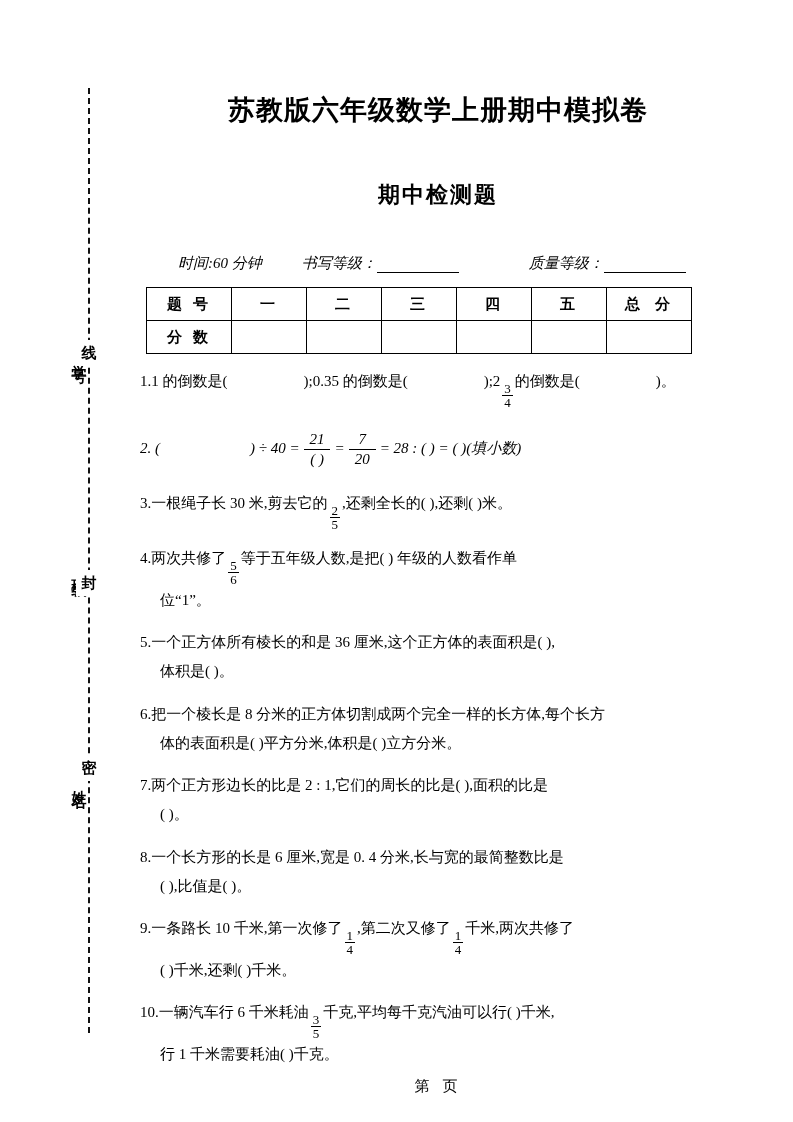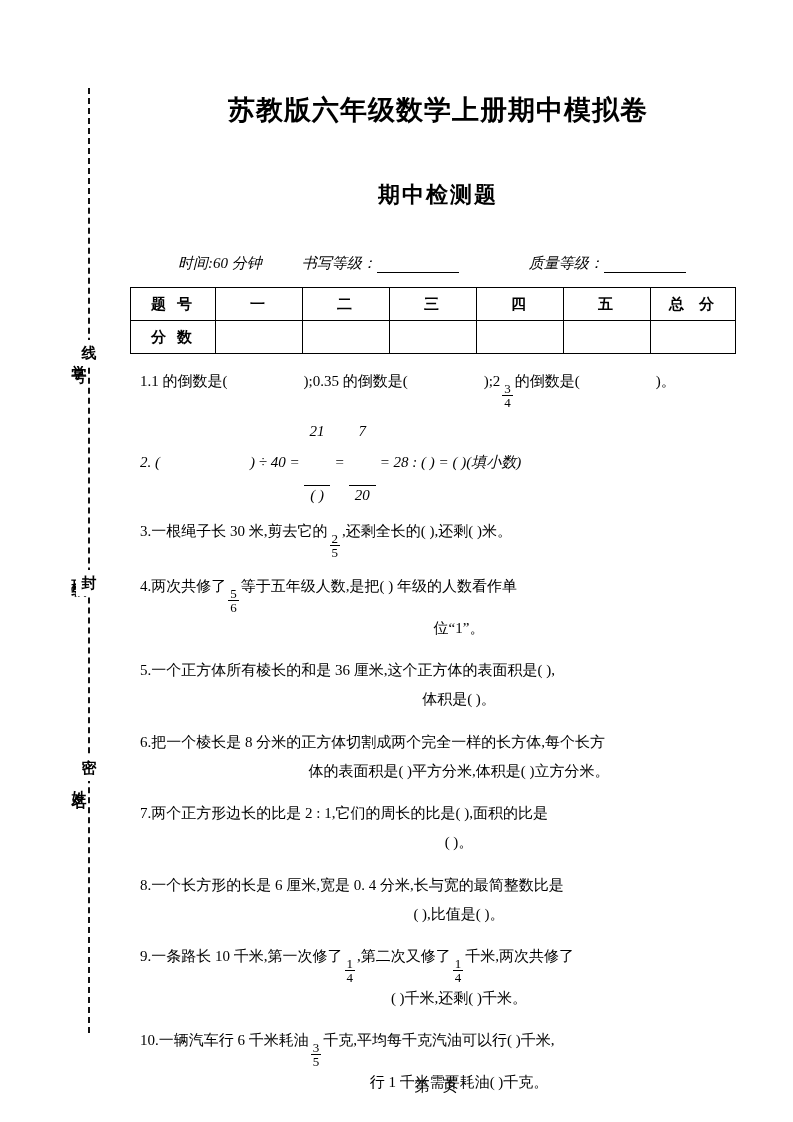--- a/index.html
+++ b/index.html
@@ -105,23 +105,23 @@
   .ul-blank {
     display: inline-block;
     border-bottom: 1px solid #000;
     width: 82px;
     height: 14px;
   }
 
   
   table.score {
     margin-top: 14px;
-    margin-left: 12px;
+    margin-left: 28px;
     border-collapse: collapse;
-    width: 606px;
+    width: 546px;
     table-layout: fixed;
   }
   table.score td {
     border: 1px solid #000;
     height: 30px;
     text-align: center;
     font-size: 15px;
     font-family: "DejaVu Sans", sans-serif;
     font-weight: bold;
     letter-spacing: 3px;
@@ -137,21 +137,21 @@
     font-size: 15.5px;
   }
 
   .q {
     margin-top: 13px;
     font-size: 15px;
     line-height: 1.95;
     padding-left: 22px;
     text-indent: 0;
   }
-  .q .ln2 { display: block; padding-left: 20px; text-align: center; }
+  .q .ln2 { display: block; padding-left: 20px; }
   .blank-m { display: inline-block; width: 76px; }
   .blank-l { display: inline-block; width: 90px; }
 
   
   .frac {
     display: inline-flex;
     flex-direction: column;
     align-items: center;
     vertical-align: -0.52em;
     line-height: 1;
@@ -161,23 +161,22 @@
   .frac .num { padding: 0 2px; }
   .frac .den { padding: 0 2px; border-top: 1px solid #000; }
 
   
   .eqfrac {
     display: inline-flex;
     flex-direction: column;
     align-items: center;
     vertical-align: middle;
     line-height: 1.25;
-    margin: 0 4px;
-    font-size: 15px;
-    gap: 44px;
+    margin: 8px 4px;
+    font-size: 15px;
   }
   .eqfrac .num { padding: 0 6px; }
   .eqfrac .den { padding: 0 6px; border-top: 1px solid #000; }
 
   .footer {
     position: absolute;
     left: 0;
     bottom: 26px;
     width: 640px;
     text-align: center;

